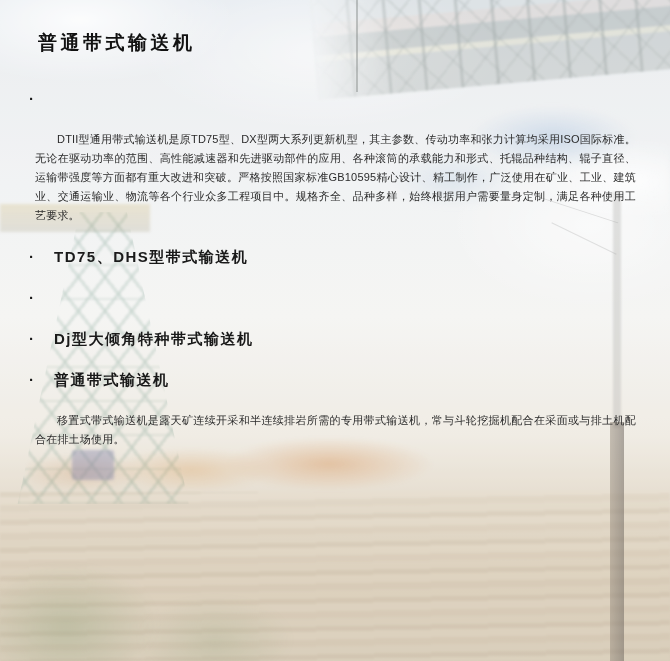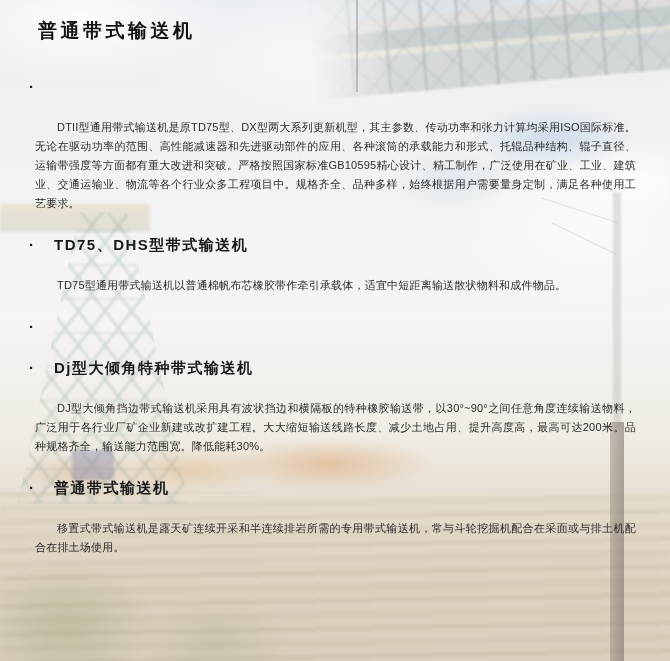--- a/index.html
+++ b/index.html
@@ -110,21 +110,21 @@
     filter: blur(.6px); opacity: .7; }
   .pole-wire-1 { left: 540px; top: 210px; width: 80px; height: 1px;
     background: rgba(140,140,140,.35); transform: rotate(18deg); }
   .pole-wire-2 { left: 548px; top: 238px; width: 72px; height: 1px;
     background: rgba(140,140,140,.3); transform: rotate(26deg); }
   .white-wash { inset: 0; background: rgba(255,255,255,.22); }
 
   
   .content {
     position: absolute; inset: 0; box-sizing: border-box;
-    padding: 18px 34px 0 35px; color: #272727;
+    padding: 30px 34px 0 35px; color: #272727;
   }
   .page-title {
     margin: 0 0 0 3px; font-size: 19px; font-weight: bold;
     letter-spacing: 3.5px; line-height: 26px; color: #121212;
   }
   .section-heading {
     display: flex; align-items: baseline;
     margin: 22px 0 0 -6px; font-size: 15px; font-weight: bold;
     letter-spacing: 1.5px; line-height: 19px; color: #1a1a1a;
   }
@@ -170,35 +170,33 @@
         <span class="bullet">·</span>
       </div>
       <p class="section-body">DTII型通用带式输送机是原TD75型、DX型两大系列更新机型，其主参数、传动功率和张力计算均采用ISO国际标准。无论在驱动功率的范围、高性能减速器和先进驱动部件的应用、各种滚筒的承载能力和形式、托辊品种结构、辊子直径、运输带强度等方面都有重大改进和突破。严格按照国家标准GB10595精心设计、精工制作，广泛使用在矿业、工业、建筑业、交通运输业、物流等各个行业众多工程项目中。规格齐全、品种多样，始终根据用户需要量身定制，满足各种使用工艺要求。</p>
     </div>
 
     <div class="section">
       <div class="section-heading">
         <span class="bullet">·</span>
         <span>TD75、DHS型带式输送机</span>
       </div>
-      <p class="section-body">TD75型通用带式输送机以普通棉帆布芯橡胶带作牵引承载体，适宜中短距离输送散状物料和成件物品。</p>
     </div>
 
     <div class="section">
       <div class="section-heading">
         <span class="bullet">·</span>
       </div>
     </div>
 
     <div class="section">
       <div class="section-heading">
         <span class="bullet">·</span>
         <span>Dj型大倾角特种带式输送机</span>
       </div>
-      <p class="section-body">DJ型大倾角挡边带式输送机采用具有波状挡边和横隔板的特种橡胶输送带，以30°~90°之间任意角度连续输送物料，广泛用于各行业厂矿企业新建或改扩建工程。大大缩短输送线路长度、减少土地占用、提升高度高，最高可达200米。品种规格齐全，输送能力范围宽。降低能耗30%。</p>
     </div>
 
     <div class="section">
       <div class="section-heading">
         <span class="bullet">·</span>
         <span>普通带式输送机</span>
       </div>
       <p class="section-body">移置式带式输送机是露天矿连续开采和半连续排岩所需的专用带式输送机，常与斗轮挖掘机配合在采面或与排土机配合在排土场使用。</p>
     </div>
   </div>

